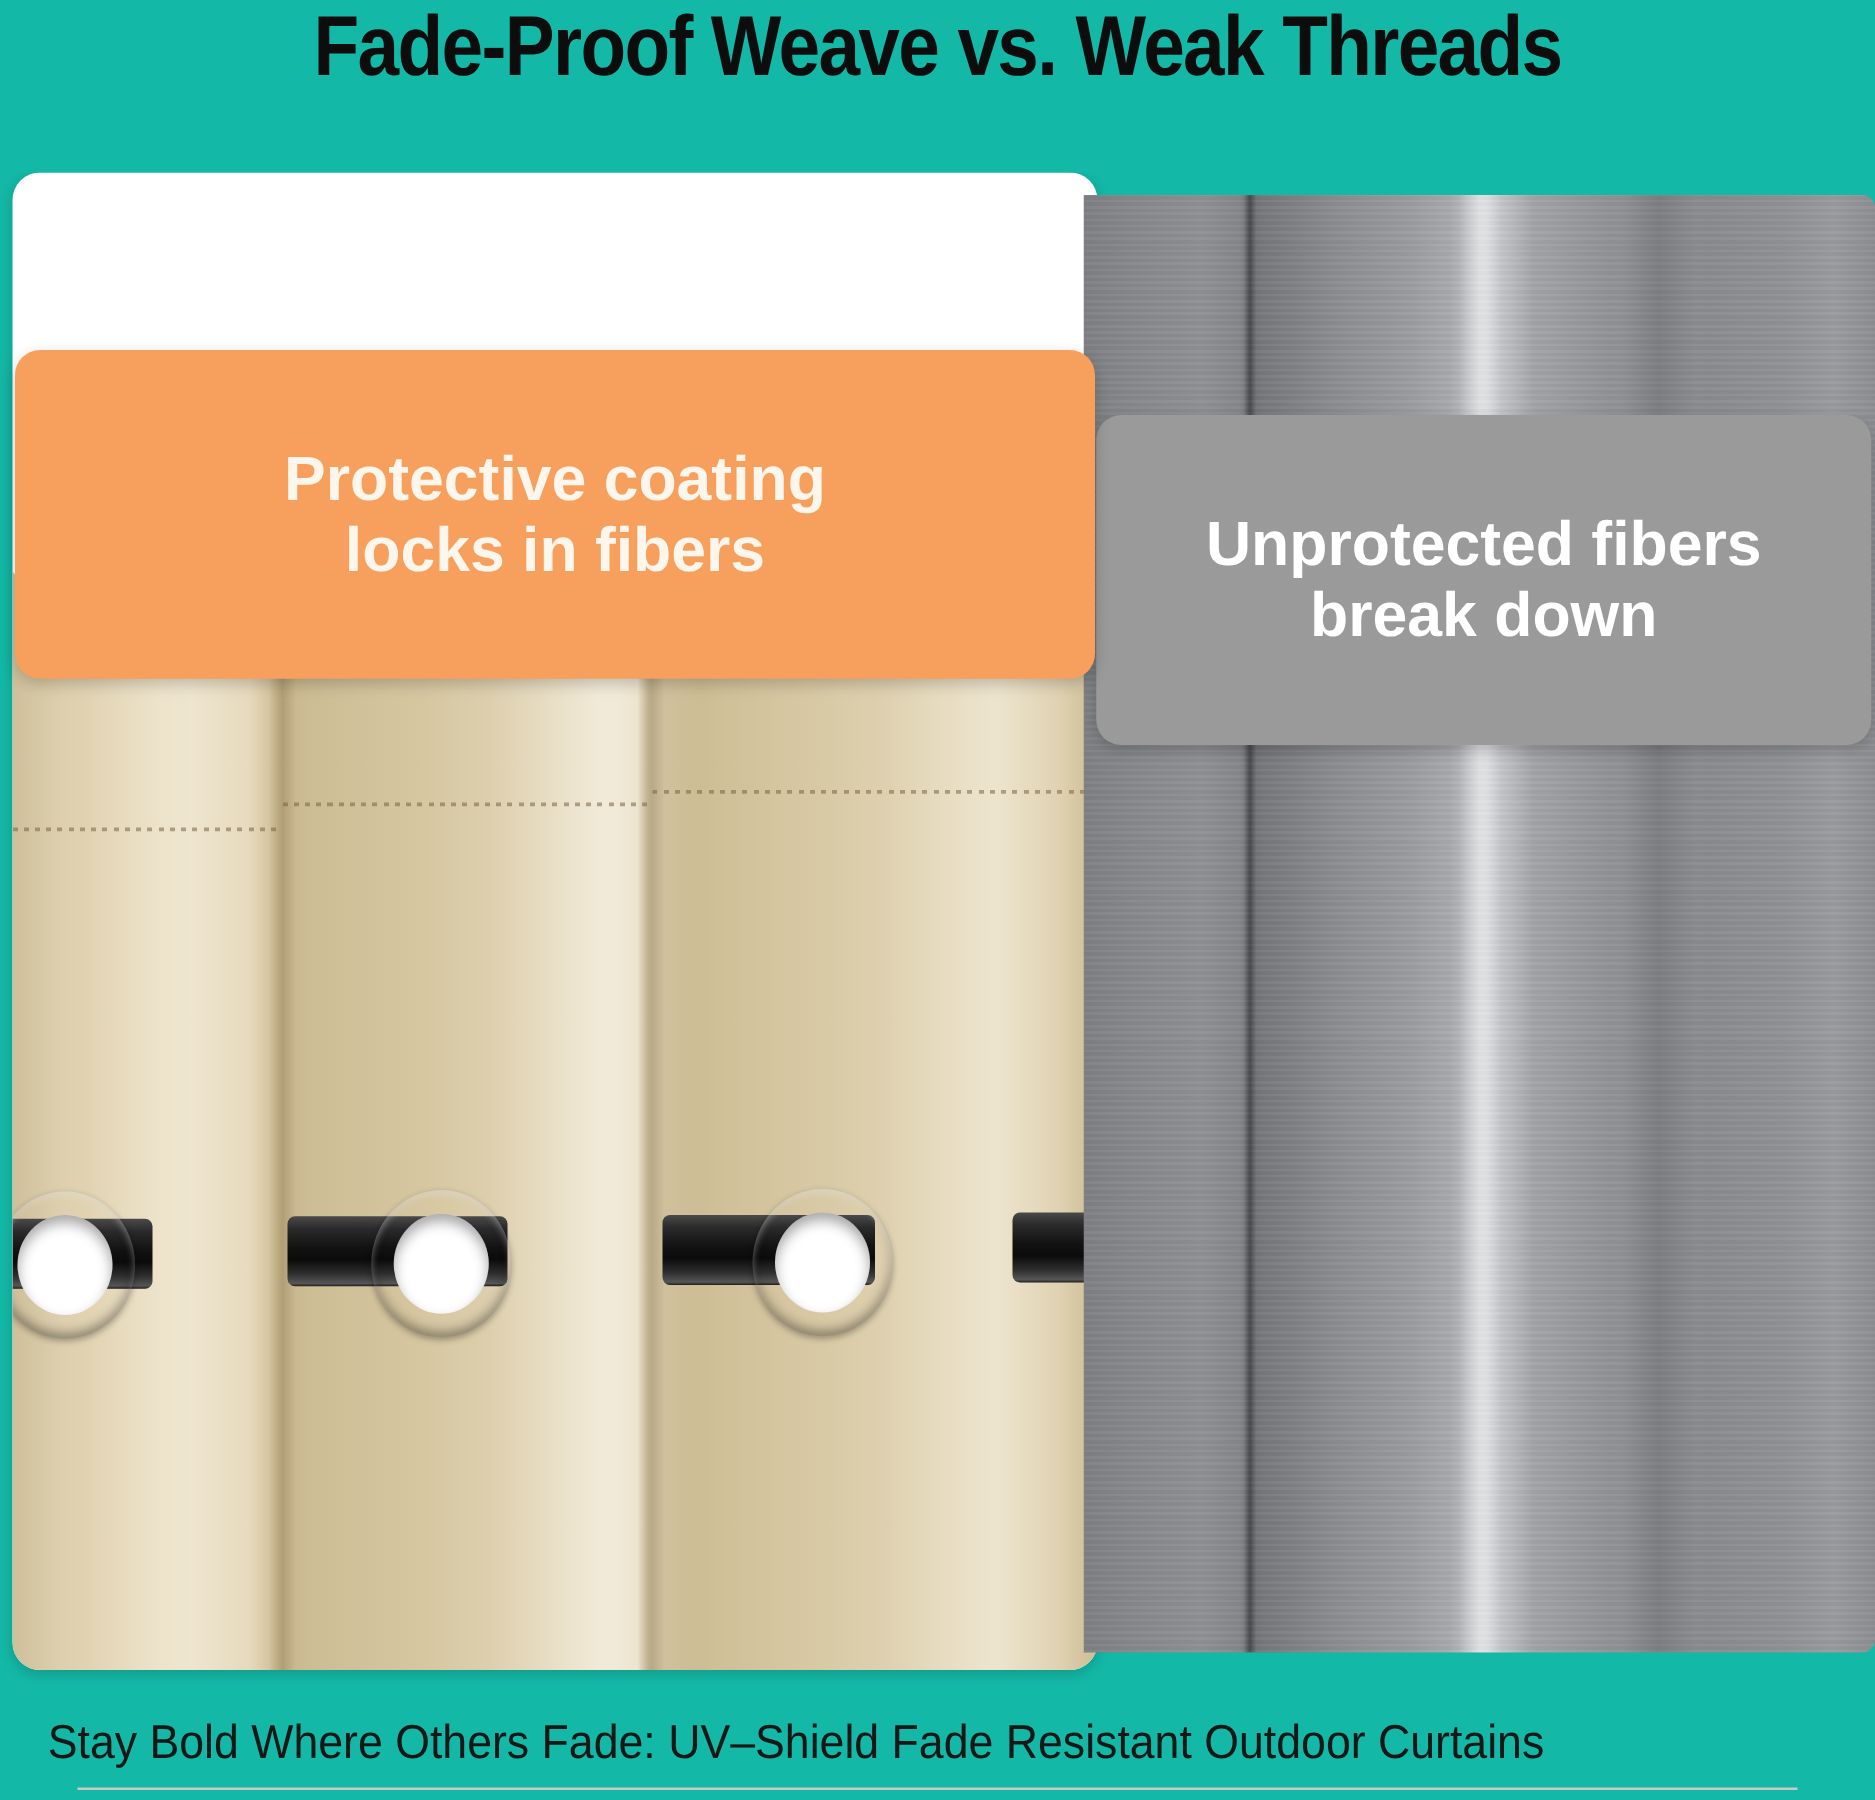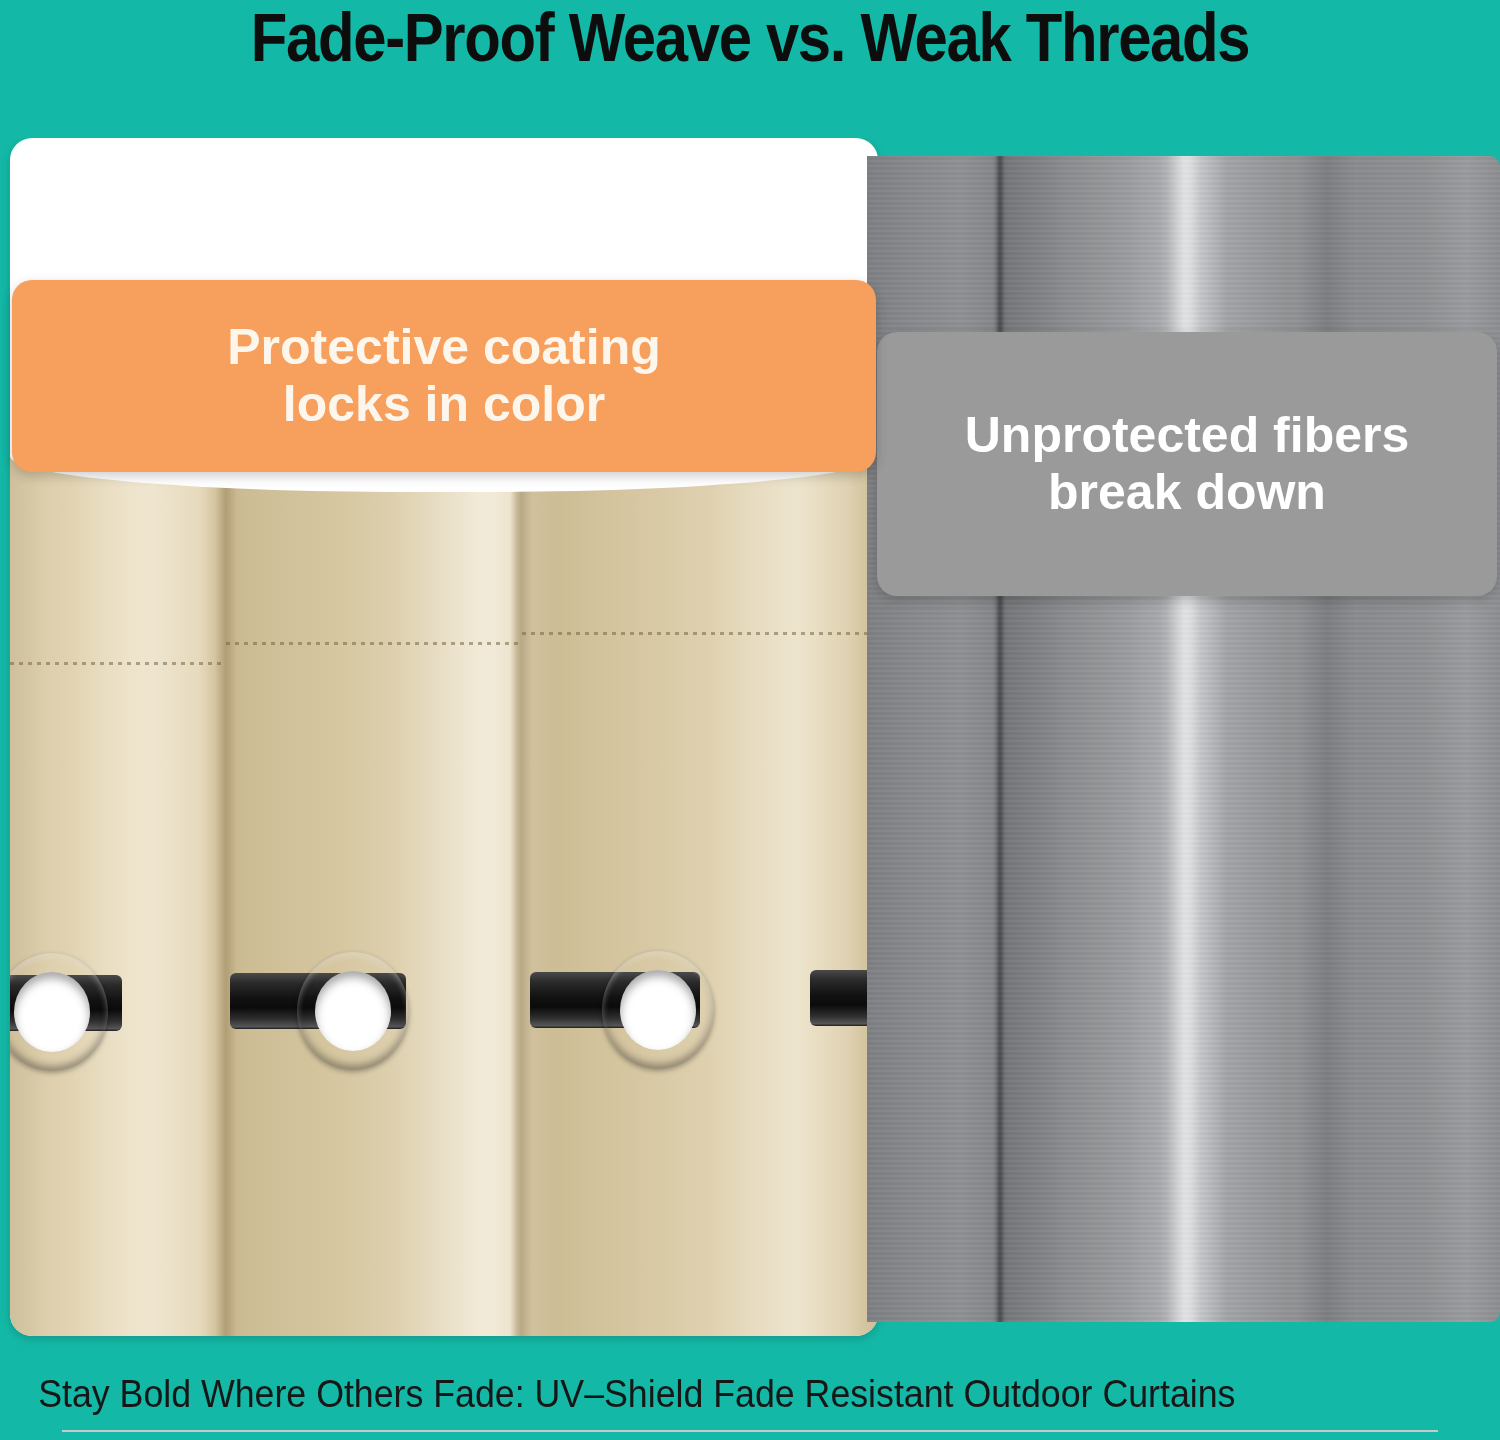--- a/index.html
+++ b/index.html
@@ -193,21 +193,21 @@
     position:absolute;
     border-radius:20px;
     display:flex; align-items:center; justify-content:center;
     text-align:center;
     color:#fdf7ee;
     font-weight:bold;
     line-height:1.14;
     box-shadow:0 4px 12px rgba(0,0,0,0.20);
   }
   #badge-protected {
-    left:12px; top:142px; width:864px; height:192px;
+    left:12px; top:142px; width:864px; height:263px;
     background:#f79f5c;
     font-size:50px;
     color:#fdf6ec;
     z-index:5;
   }
   #badge-unprotected {
     left:877px; top:194px; width:620px; height:264px;
     background:#9a9a9a;
     font-size:50px;
     color:#ffffff;
@@ -289,21 +289,21 @@
     <div class="badge" id="badge-unprotected">
       <span>
           <span style="display: block;">Unprotected fibers</span>
           <span style="display: block;">break down</span>
         </span>
     </div>
 
     <div class="badge" id="badge-protected">
       <span>
           <span style="display: block;">Protective coating</span>
-          <span style="display: block;">locks in color</span>
+          <span style="display: block;">locks in fibers</span>
         </span>
     </div>
 
   </div>
 
   <div id="caption-wrap">
     <div id="caption">Stay Bold Where Others Fade: UV–Shield Fade Resistant Outdoor Curtains</div>
   </div>
   <div id="caption-rule"></div>
 

